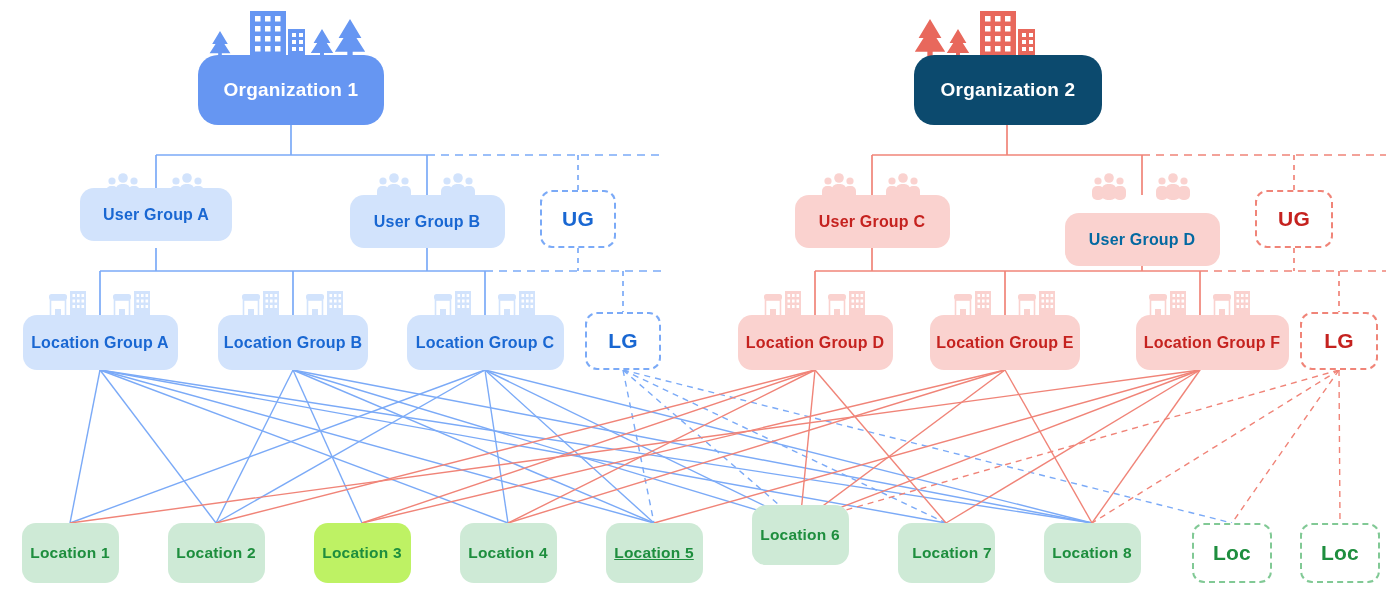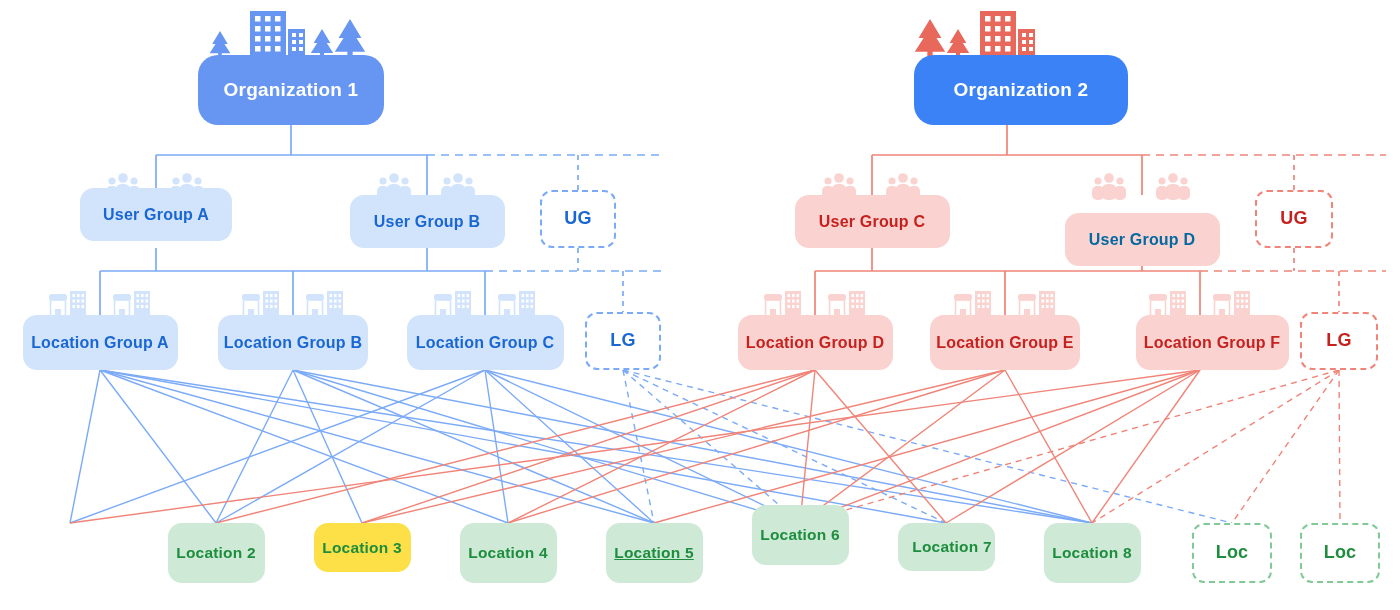--- a/index.html
+++ b/index.html
@@ -10,21 +10,21 @@
   #wires{position:absolute;left:0;top:0;width:1400px;height:610px;}
   .icon{position:absolute;pointer-events:none;}
   .node{
     position:absolute;display:flex;align-items:center;justify-content:center;
     box-sizing:border-box;font-weight:bold;text-align:center;line-height:1.1;
     letter-spacing:.2px;
   }
   .org{border-radius:20px;font-size:19px;color:#fff;}
   .grp{border-radius:14px;font-size:16px;}
   .loc{border-radius:14px;font-size:15.5px;}
-  .ph {border-radius:12px;font-size:18px;background:#fff;border:2px dashed;}
+  .ph {border-radius:12px;font-size:21px;background:#fff;border:2px dashed;}
 </style>
 </head>
 <body>
 
 <div id="stage">
   <svg id="wires" width="1400" height="610" viewBox="0 0 1400 610">
       <line x1="291" y1="125" x2="291" y2="155" stroke="#7BAAF7" stroke-width="1.7"></line>
       <line x1="1007" y1="125" x2="1007" y2="155" stroke="#F08478" stroke-width="1.7"></line>
       <line x1="156" y1="155" x2="427" y2="155" stroke="#7BAAF7" stroke-width="1.7"></line>
       <line x1="427" y1="155" x2="665" y2="155" stroke="#7BAAF7" stroke-width="1.7" stroke-dasharray="8 6"></line>
@@ -141,21 +141,21 @@
           <rect x="81" y="35" width="5.5" height="5.5" fill="#fff"></rect>
           <rect x="91" y="35" width="5.5" height="5.5" fill="#fff"></rect>
           <rect x="108" y="22" width="4" height="4" fill="#fff"></rect>
           <rect x="115" y="22" width="4" height="4" fill="#fff"></rect>
           <rect x="108" y="29" width="4" height="4" fill="#fff"></rect>
           <rect x="115" y="29" width="4" height="4" fill="#fff"></rect>
           <rect x="108" y="36" width="4" height="4" fill="#fff"></rect>
           <rect x="115" y="36" width="4" height="4" fill="#fff"></rect>
         </g>
       </svg></div>
-    <div class="node org" style="width: 214px; height: 70px; left: 914px; top: 55px; background: #3b82f6;">Organization 2</div>
+    <div class="node org" style="width: 188px; height: 70px; left: 914px; top: 55px; background: #0c4a6e;">Organization 2</div>
     <div class="icon" style="left: 96px; top: 173px;"><svg width="120" height="27" viewBox="0 0 120 27">
         <g fill="#D2E3FC">
           <circle cx="16" cy="8" r="3.6"></circle>
           <rect x="10" y="13" width="12" height="14" rx="5"></rect>
           <circle cx="27" cy="5" r="4.8"></circle>
           <rect x="19.5" y="11" width="15" height="16" rx="6"></rect>
           <circle cx="38" cy="8" r="3.6"></circle>
           <rect x="32" y="13" width="12" height="14" rx="5"></rect>
           <circle cx="80" cy="8" r="3.6"></circle>
           <rect x="74" y="13" width="12" height="14" rx="5"></rect>
@@ -388,22 +388,23 @@
         <rect x="110.5" y="3" width="2.6" height="3" fill="#fff"></rect>
         <rect x="101.5" y="8.5" width="2.6" height="3" fill="#fff"></rect>
         <rect x="106" y="8.5" width="2.6" height="3" fill="#fff"></rect>
         <rect x="110.5" y="8.5" width="2.6" height="3" fill="#fff"></rect>
         <rect x="101.5" y="14" width="2.6" height="3" fill="#fff"></rect>
         <rect x="106" y="14" width="2.6" height="3" fill="#fff"></rect>
         <rect x="110.5" y="14" width="2.6" height="3" fill="#fff"></rect>
       </svg></div>
     <div class="node grp" style="width: 153px; height: 55px; left: 1123.5px; top: 315px; background: rgb(250, 210, 207); color: rgb(197, 34, 31); margin-left: 12px;">Location Group F</div>
     <div class="node ph" style="width: 78px; height: 58px; left: 1300px; top: 312px; border-color: rgb(240, 132, 120); color: rgb(197, 34, 31);">LG</div>
+    <div class="node loc" style="width: 97px; height: 60px; left: 21.5px; top: 523px; background: rgb(206, 234, 214); color: rgb(30, 142, 62);">Location 1</div>
     <div class="node loc" style="width: 97px; height: 60px; left: 167.5px; top: 523px; background: rgb(206, 234, 214); color: rgb(30, 142, 62);">Location 2</div>
-    <div class="node loc" style="width: 97px; height: 49px; left: 313.5px; top: 523px; background: #fde047; color: rgb(30, 142, 62);">Location 3</div>
+    <div class="node loc" style="width: 97px; height: 60px; left: 313.5px; top: 523px; background: #bef264; color: rgb(30, 142, 62);">Location 3</div>
     <div class="node loc" style="width: 97px; height: 60px; left: 459.5px; top: 523px; background: rgb(206, 234, 214); color: rgb(30, 142, 62);">Location 4</div>
     <div class="node loc" style="width: 97px; height: 60px; left: 605.5px; top: 523px; background: rgb(206, 234, 214); color: rgb(30, 142, 62); text-decoration: underline;">Location 5</div>
     <div class="node loc" style="width: 97px; height: 60px; left: 751.5px; top: 505px; background: rgb(206, 234, 214); color: rgb(30, 142, 62);">Location 6</div>
-    <div class="node loc" style="width: 97px; height: 48px; left: 897.5px; top: 523px; background: rgb(206, 234, 214); color: rgb(30, 142, 62); padding-left: 12px;">Location 7</div>
+    <div class="node loc" style="width: 97px; height: 60px; left: 897.5px; top: 523px; background: rgb(206, 234, 214); color: rgb(30, 142, 62); padding-left: 12px;">Location 7</div>
     <div class="node loc" style="width: 97px; height: 60px; left: 1043.5px; top: 523px; background: rgb(206, 234, 214); color: rgb(30, 142, 62);">Location 8</div>
     <div class="node ph" style="width: 80px; height: 60px; left: 1192px; top: 523px; border-color: rgb(129, 201, 149); color: rgb(30, 142, 62);">Loc</div>
     <div class="node ph" style="width: 80px; height: 60px; left: 1300px; top: 523px; border-color: rgb(129, 201, 149); color: rgb(30, 142, 62);">Loc</div>
   </div>
 
 </body></html>

